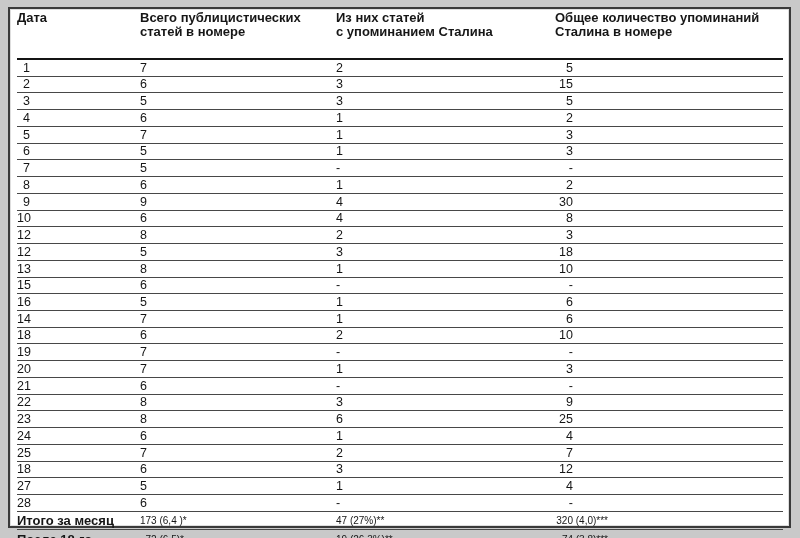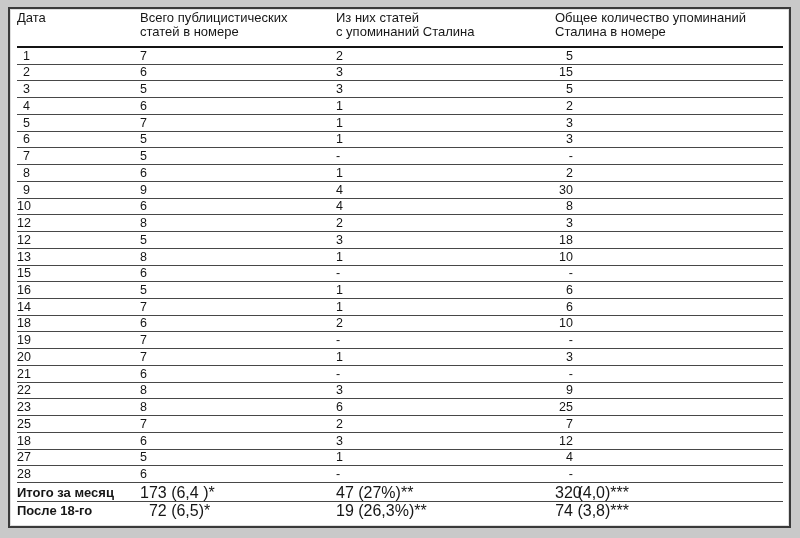--- a/index.html
+++ b/index.html
@@ -25,38 +25,38 @@
     width: calc(100% - 13px);
   }
   col.c1 { width: 123px; }
   col.c2 { width: 196px; }
   col.c3 { width: 219px; }
   th {
     text-align: left;
     vertical-align: top;
     font-size: 13px;
     line-height: 13.5px;
-    font-weight: normal;
+    font-weight: bold;
     white-space: pre-line;
-    padding: 1px 0 8px 0;
+    padding: 1px 0 20px 0;
     border-bottom: 2px solid #141414;
   }
   td {
     font-size: 12.5px;
     height: 14.74px;
     line-height: 14px;
     vertical-align: bottom;
     padding: 0 0 1px 0;
     border-bottom: 1px solid #474747;
     white-space: pre;
     overflow: visible;
   }
   tr.summary-row td {
     height: 16.5px;
-    font-size: 16px;
+    font-size: 10px;
   }
   tr.summary-row td.lbl {
     font-size: 13px;
     font-weight: bold;
   }
   tr.last-row td { border-bottom: none; }
   .n1 { display: inline-block; width: 13px; text-align: right; }
   .n4 { display: inline-block; width: 18px; text-align: right; }
 </style>
 </head>
@@ -69,21 +69,21 @@
         <col class="c2">
         <col class="c3">
         <col class="c4">
     </colgroup>
     <thead>
       <tr>
           <th>Дата</th>
           <th>Всего публицистических
 статей в номере</th>
           <th>Из них статей
-с упоминаний Сталина</th>
+с упоминанием Сталина</th>
           <th>Общее количество упоминаний
 Сталина в номере</th>
         </tr>
     </thead>
     <tbody>
         <tr>
           <td><span class="n1">1</span></td>
           <td>7</td>
           <td>2</td>
           <td><span class="n4">5</span></td>
@@ -206,20 +206,26 @@
           <td><span class="n1">22</span></td>
           <td>8</td>
           <td>3</td>
           <td><span class="n4">9</span></td>
         </tr>
         <tr>
           <td><span class="n1">23</span></td>
           <td>8</td>
           <td>6</td>
           <td><span class="n4">25</span></td>
+        </tr>
+        <tr>
+          <td><span class="n1">24</span></td>
+          <td>6</td>
+          <td>1</td>
+          <td><span class="n4">4</span></td>
         </tr>
         <tr>
           <td><span class="n1">25</span></td>
           <td>7</td>
           <td>2</td>
           <td><span class="n4">7</span></td>
         </tr>
         <tr>
           <td><span class="n1">18</span></td>
           <td>6</td>

